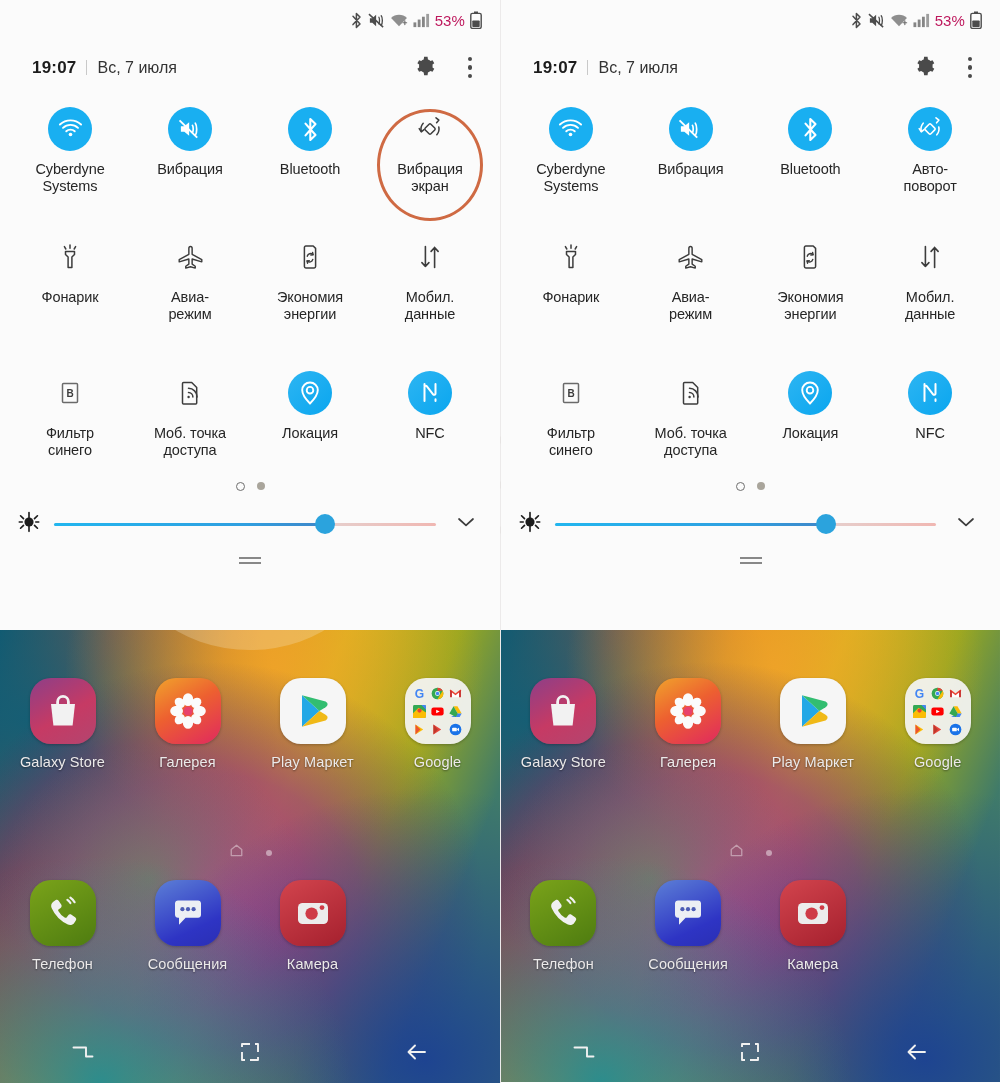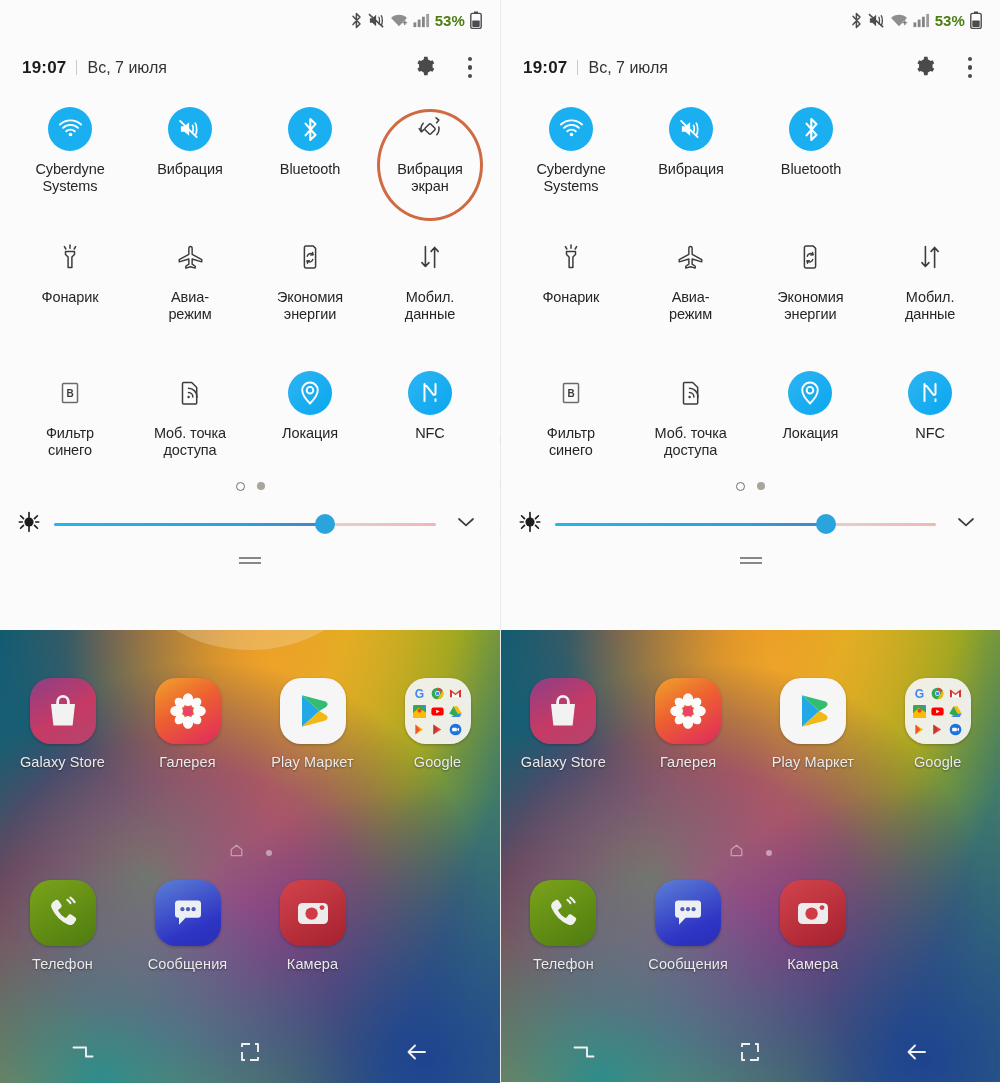--- a/index.html
+++ b/index.html
@@ -24,29 +24,29 @@
     position:absolute; left:0; top:0; width:1000px; height:1083px;
     pointer-events:none; z-index:1;
   }
 
   
   .statusbar {
     height:40px; display:flex; align-items:center; justify-content:flex-end;
     padding:0 18px 0 0; gap:5px;
   }
   .sb-ico { display:flex; align-items:center; }
-  .sb-text { font-size:15px; color:#4d7c0f; font-weight:700; letter-spacing:.1px; }
+  .sb-text { font-size:15px; color:#be185d; font-weight:400; letter-spacing:.1px; }
 
   
   .qheader {
     height:55px; display:flex; align-items:center;
     padding:0 22px 0 22px; justify-content:space-between;
   }
   .qh-left { display:flex; align-items:center; gap:10px; }
-  .qh-time { font-size:17px; color:#1c1c1c; font-weight:700; letter-spacing:.2px; }
+  .qh-time { font-size:17px; color:#1c1c1c; font-weight:700; letter-spacing:.2px;margin-left:10px; }
   .qh-sep { width:1px; height:15px; background:#c9c9c9; }
   .qh-date { font-size:16px; color:#333; font-weight:400; }
   .qh-right { display:flex; align-items:center; gap:26px; }
   .dots-v { display:flex; flex-direction:column; gap:4px; align-items:center; padding:3px 6px; }
   .dots-v i { width:4.5px; height:4.5px; border-radius:50%; background:#4a4a4a; display:block; }
 
   
   .tiles { padding:6px 10px 0 10px; }
   .trow { display:flex; }
   .tile { width:120px; display:flex; flex-direction:column; align-items:center; position:relative; }
@@ -660,20 +660,33 @@
             <div class="tlabel" style="white-space:pre-line">Вибрация</div>
           </div>
           <div class="tile">
             <div class="tico on">
               <svg width="19" height="25" viewBox="0 0 18 25">
                   <path d="M4 6.6 14 18l-5.2 5V2l5.2 5L4 18.4" fill="none" stroke="#fff" stroke-width="2.1" stroke-linejoin="round" stroke-linecap="round"></path>
                 </svg>
             </div>
             <div class="tlabel" style="white-space:pre-line">Bluetooth</div>
           </div>
+          <div class="tile">
+            <div class="tico on">
+              <svg width="30" height="30" viewBox="0 0 30 30">
+                <rect x="11" y="11" width="8" height="8" rx="1.3" transform="rotate(45 15 15)" fill="none" stroke="#fff" stroke-width="1.6"></rect>
+                <path d="M8.2 9.2A9 9 0 0 0 6.2 17" fill="none" stroke="#fff" stroke-width="1.6" stroke-linecap="round"></path>
+                <path d="M21.8 20.8A9 9 0 0 0 23.8 13" fill="none" stroke="#fff" stroke-width="1.6" stroke-linecap="round"></path>
+                <path d="M4.2 14.6 6.3 17.9 9 15.6" fill="none" stroke="#fff" stroke-width="1.6" stroke-linecap="round" stroke-linejoin="round"></path>
+                <path d="M21 3.8 23.9 6.1 21.6 8.8" fill="none" stroke="#fff" stroke-width="1.6" stroke-linecap="round" stroke-linejoin="round"></path>
+              </svg>
+            </div>
+            <div class="tlabel" style="white-space:pre-line">Авто-
+поворот</div>
+          </div>
         </div>
 
         <div class="trow r2">
           <div class="tile">
             <div class="tico">
               <svg width="22" height="28" viewBox="0 0 22 28">
                   <path d="M6.5 8.5h9v3l-2.6 2.5v10.5H9.1V14L6.5 11.5z" fill="none" stroke="#3c3c3c" stroke-width="1.5" stroke-linejoin="round"></path>
                   <path d="M11 2v3.2M5.4 3.6l1.4 2.4M16.6 3.6l-1.4 2.4" stroke="#3c3c3c" stroke-width="1.5" stroke-linecap="round"></path>
                 </svg>
             </div>

